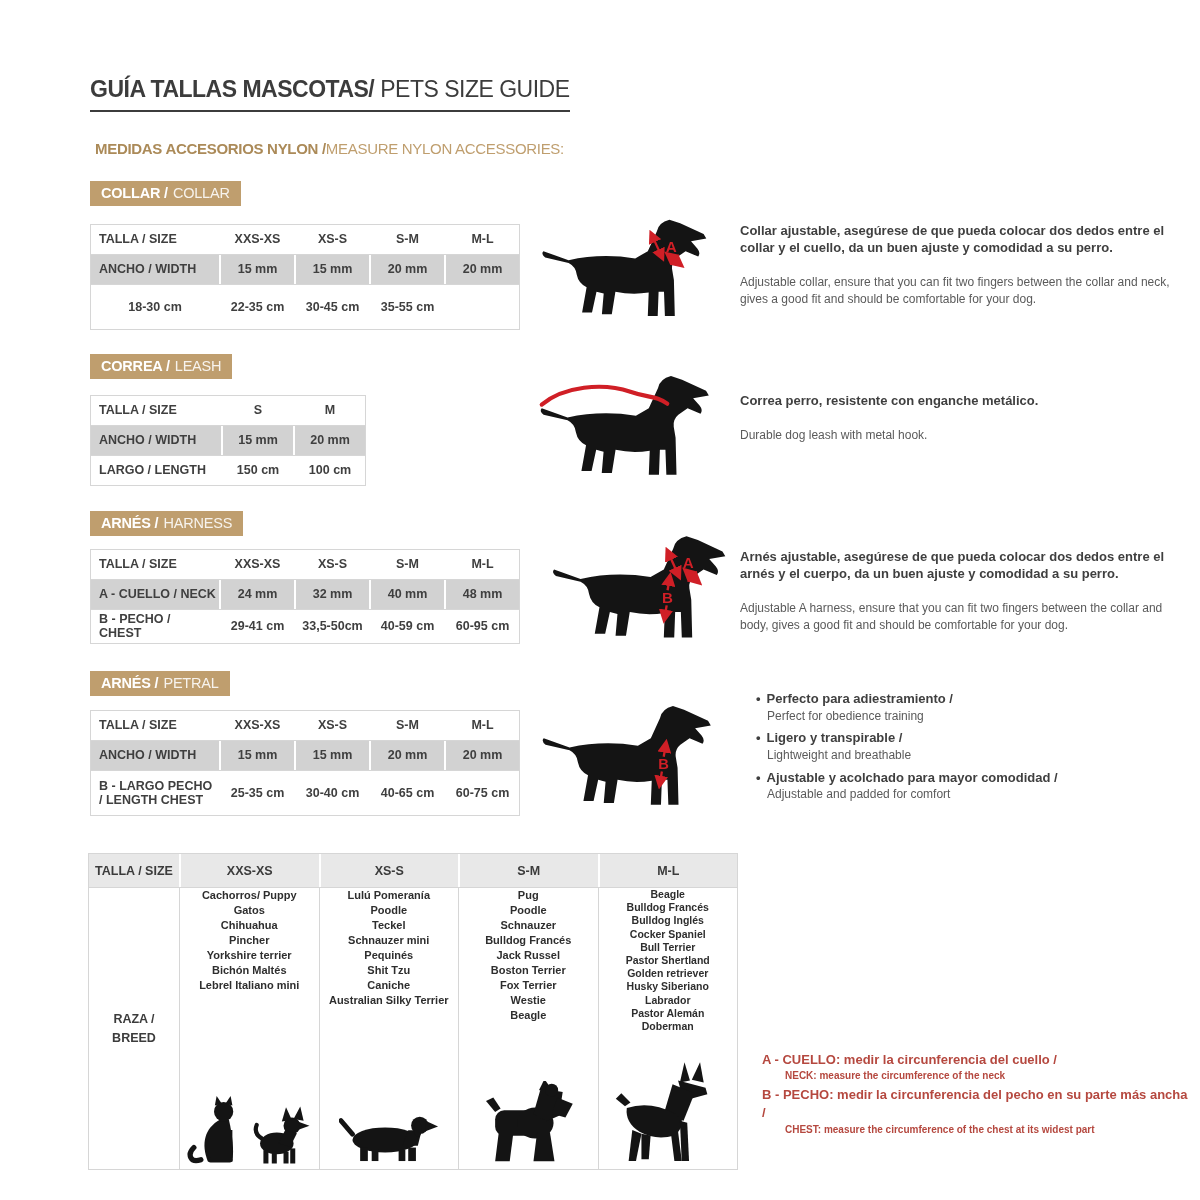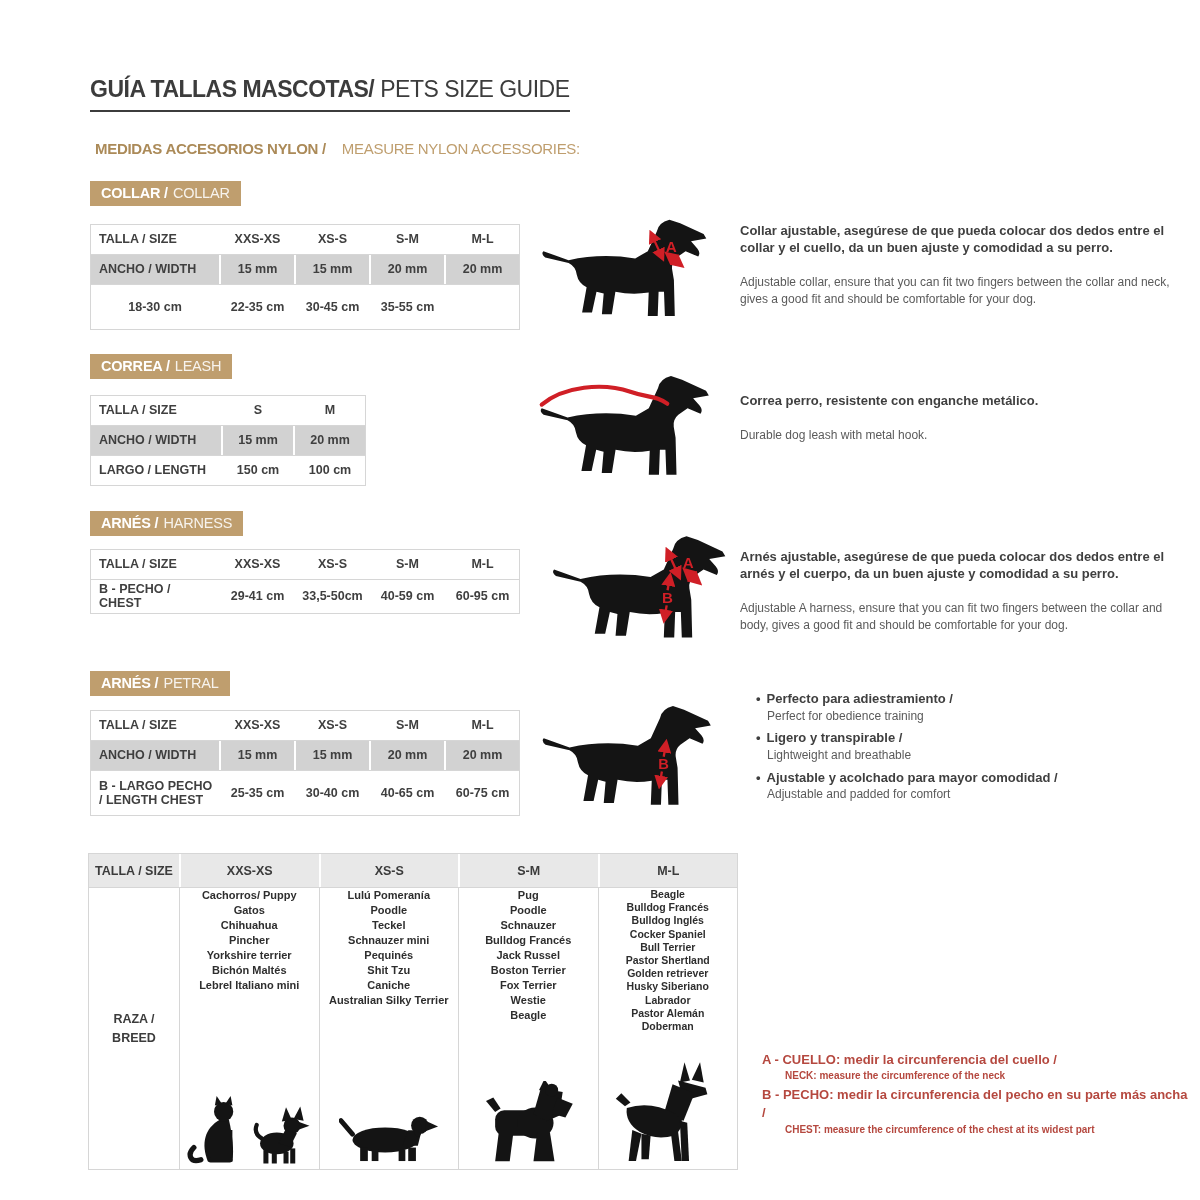--- a/index.html
+++ b/index.html
@@ -7,21 +7,21 @@
     position:relative;width:1200px;height:1200px;background:#fff;overflow:hidden;
     font-family:"Liberation Sans","DejaVu Sans",sans-serif;color:var(--dark,#3c3c3c);
   }
   .abs{position:absolute;}
 
   
   .title{top:76px;left:90px;font-size:23px;font-weight:700;letter-spacing:-0.5px;
          padding-bottom:7px;border-bottom:2px solid var(--dark,#3c3c3c);color:var(--dark,#3c3c3c);}
   .title .b2{font-weight:400;margin-left:6px;}
   .subtitle{top:140px;left:95px;font-size:15px;font-weight:700;letter-spacing:-0.3px;color:var(--tan_dark,#ab8a58);}
-  .subtitle .b2{font-weight:400;margin-left:16px;color:var(--tan,#bf9e6e);text-align:center;}
+  .subtitle .b2{font-weight:400;margin-left:0;color:var(--tan,#bf9e6e);text-align:center;}
 
   
   .badge{left:90px;background:var(--tan,#bf9e6e);color:#fff;font-size:14.5px;font-weight:700;
          padding:4px 11px 5px;letter-spacing:-0.2px;}
   .badge .b2{font-weight:400;color:rgba(255,255,255,0.88);margin-left:5px;}
 
   
   .tbl{left:90px;border:1px solid var(--border,#d6d6d6);background:#fff;}
   .trow{display:grid;grid-template-columns:var(--cols);column-gap:2px;background:#fff;
         border-top:1px solid var(--border,#d6d6d6);min-height:29px;}
@@ -158,20 +158,27 @@
   <div class="abs badge" style="top:511px">
     <span>ARNÉS /</span><span class="b2">HARNESS</span>
   </div>
   <div class="abs tbl" style="top:549px;--cols:128px 73px 73px 73px 73px">
     <div class="trow">
       <div class="tc lbl">TALLA / SIZE</div>
       <div class="tc">XXS-XS</div>
       <div class="tc">XS-S</div>
       <div class="tc">S-M</div>
       <div class="tc">M-L</div>
+    </div>
+    <div class="trow g">
+      <div class="tc lbl">A - CUELLO / NECK</div>
+      <div class="tc">24 mm</div>
+      <div class="tc">32 mm</div>
+      <div class="tc">40 mm</div>
+      <div class="tc">48 mm</div>
     </div>
     <div class="trow">
       <div class="tc lbl">B - PECHO / CHEST</div>
       <div class="tc">29-41 cm</div>
       <div class="tc">33,5-50cm</div>
       <div class="tc">40-59 cm</div>
       <div class="tc">60-95 cm</div>
     </div>
   </div>
 

